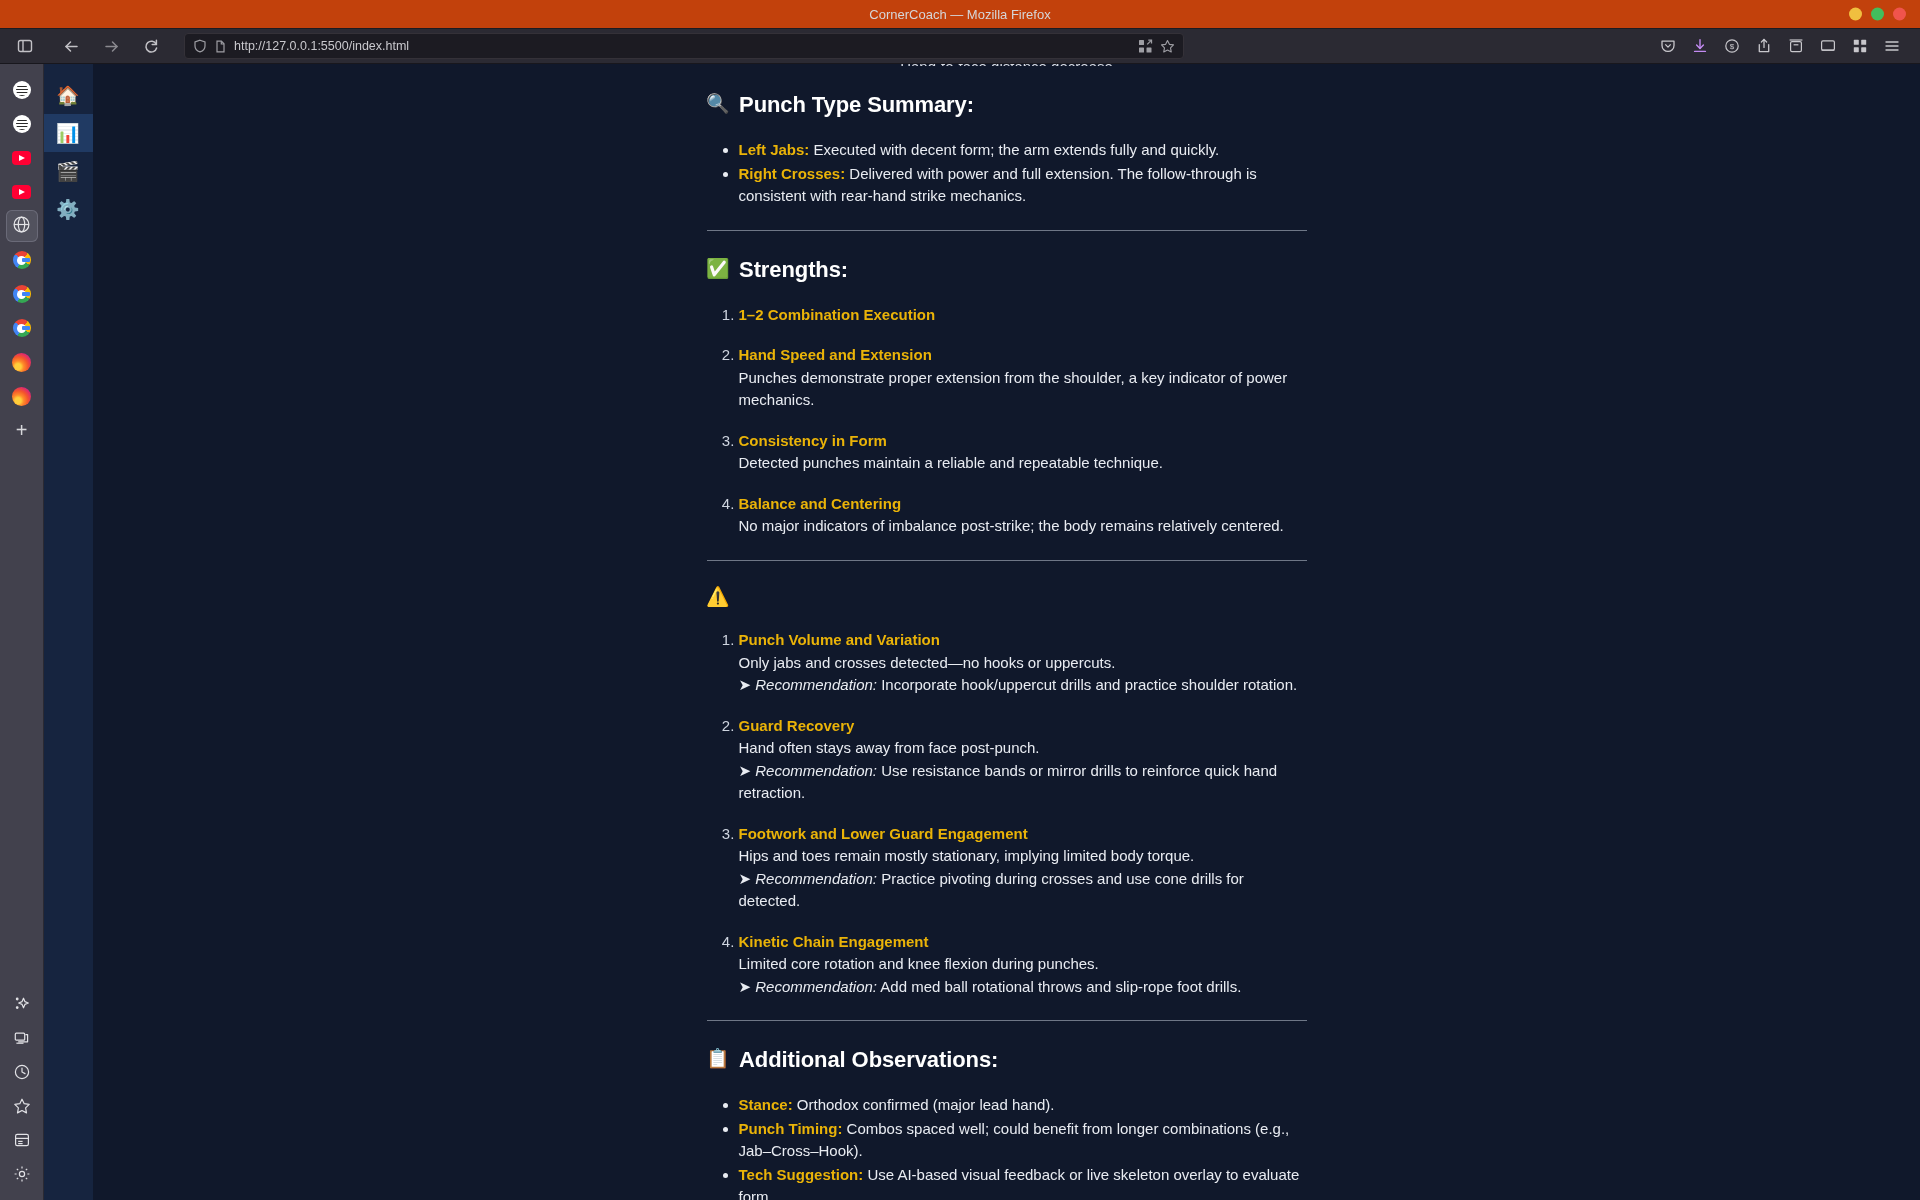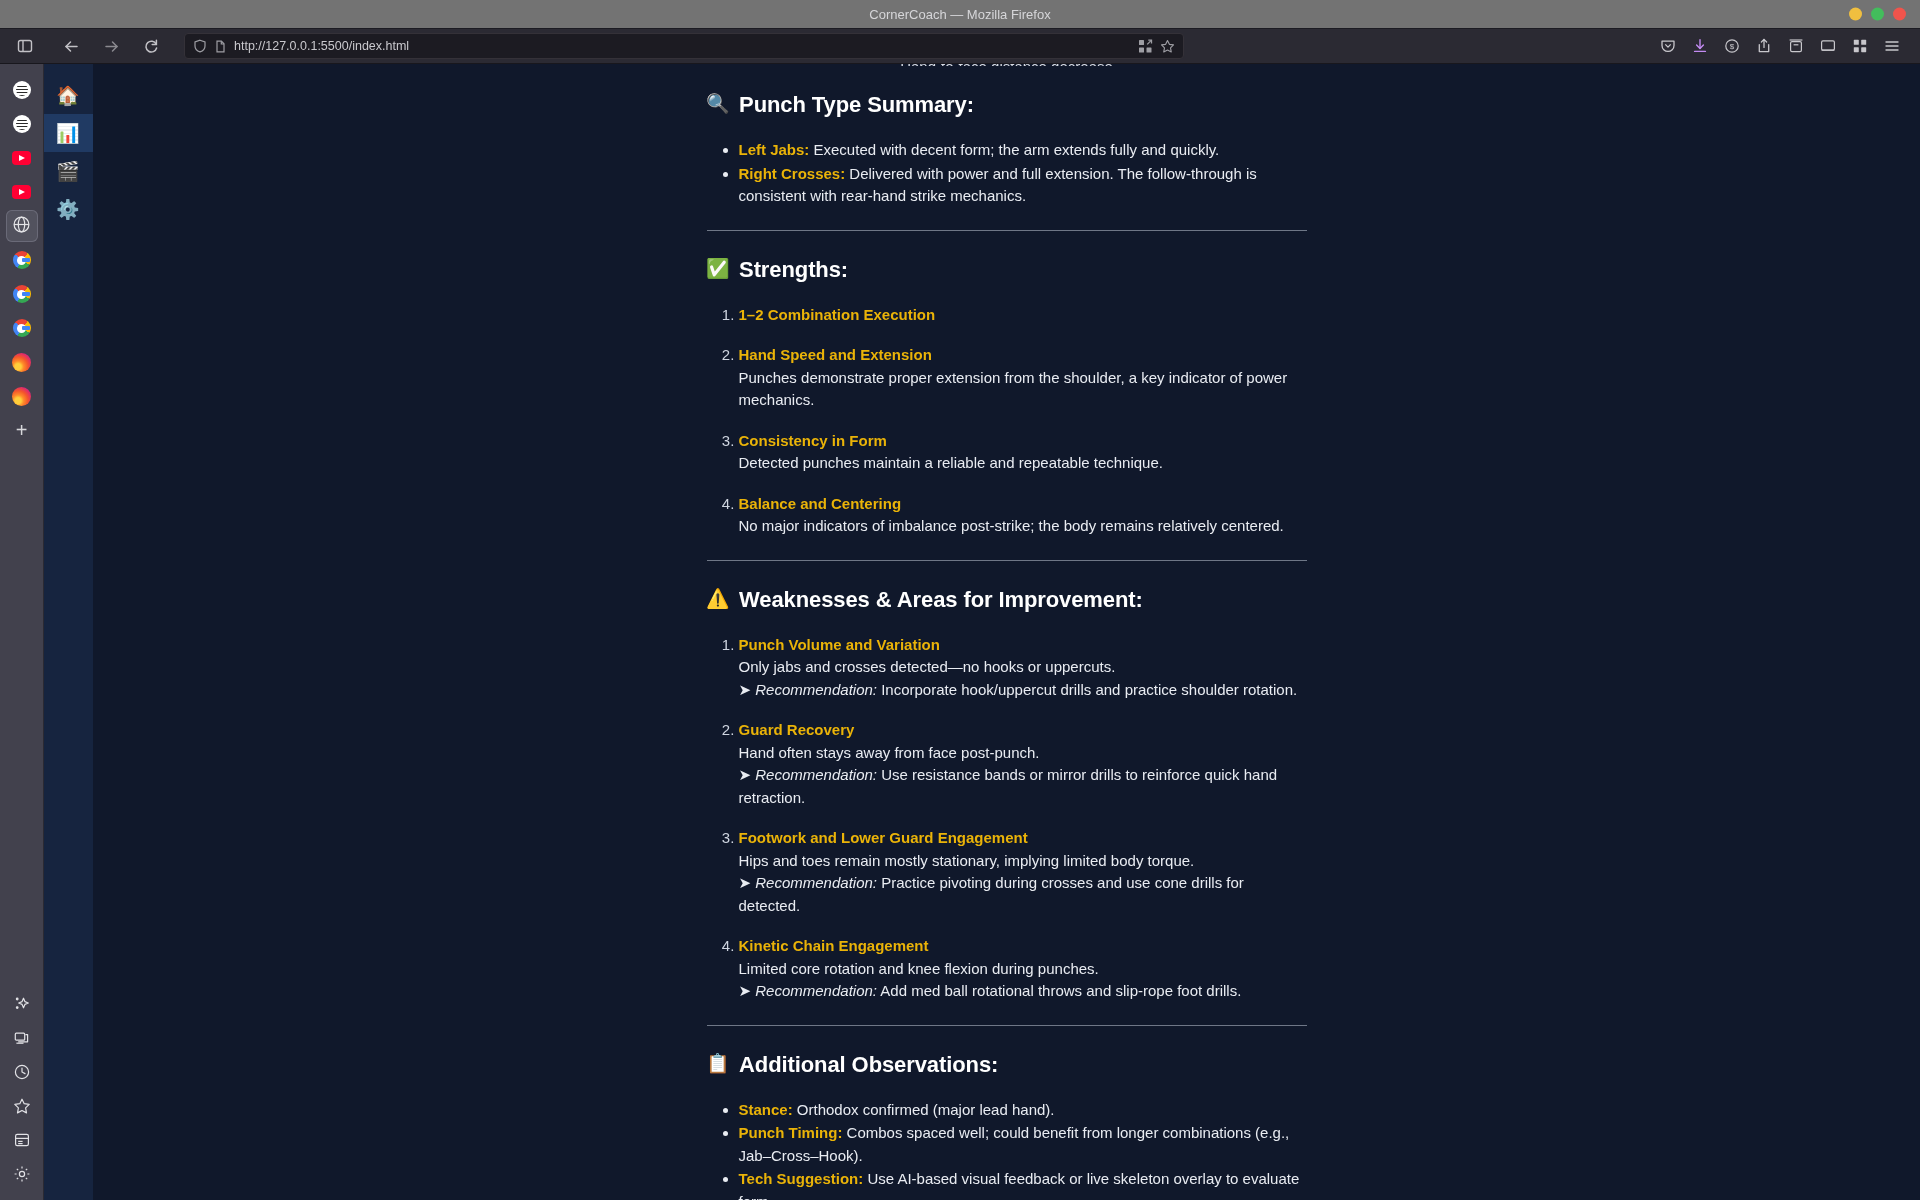--- a/index.html
+++ b/index.html
@@ -6,21 +6,21 @@
   html, body {
     width: 1920px; height: 1200px;
     overflow: hidden;
     background: #1c1b1f;
     font-family: "Liberation Sans", sans-serif;
   }
 
   
   #titlebar {
     height: 29px;
-    background: #737373;
+    background: #c2410c;
     display: flex; align-items: center; justify-content: center;
     position: relative;
     border-bottom: 1px solid #1c1b22;
   }
   #titlebar .title {
     color: #d6d6d9;
     font-size: 13px;
   }
   #window-controls {
     position: absolute; right: 14px; top: 50%;
@@ -478,21 +478,20 @@
         <li>
           <span class="b">Balance and Centering</span>
           <span class="sub">No major indicators of imbalance post-strike; the body remains relatively centered.</span>
         </li>
       </ol>
 
       <hr class="rule">
 
       <h2 class="sec">
         <span class="emoji">⚠️</span>
-        <span>Weaknesses &amp; Areas for Improvement:</span>
       </h2>
       <ol class="num">
         <li>
           <span class="b">Punch Volume and Variation</span>
           <span class="sub">Only jabs and crosses detected—no hooks or uppercuts.</span>
           <span class="rec"><span class="arrow">➤</span> <em>Recommendation:</em><span> Incorporate hook/uppercut drills and practice shoulder rotation.</span></span>
         </li>
         <li>
           <span class="b">Guard Recovery</span>
           <span class="sub">Hand often stays away from face post-punch.</span>

